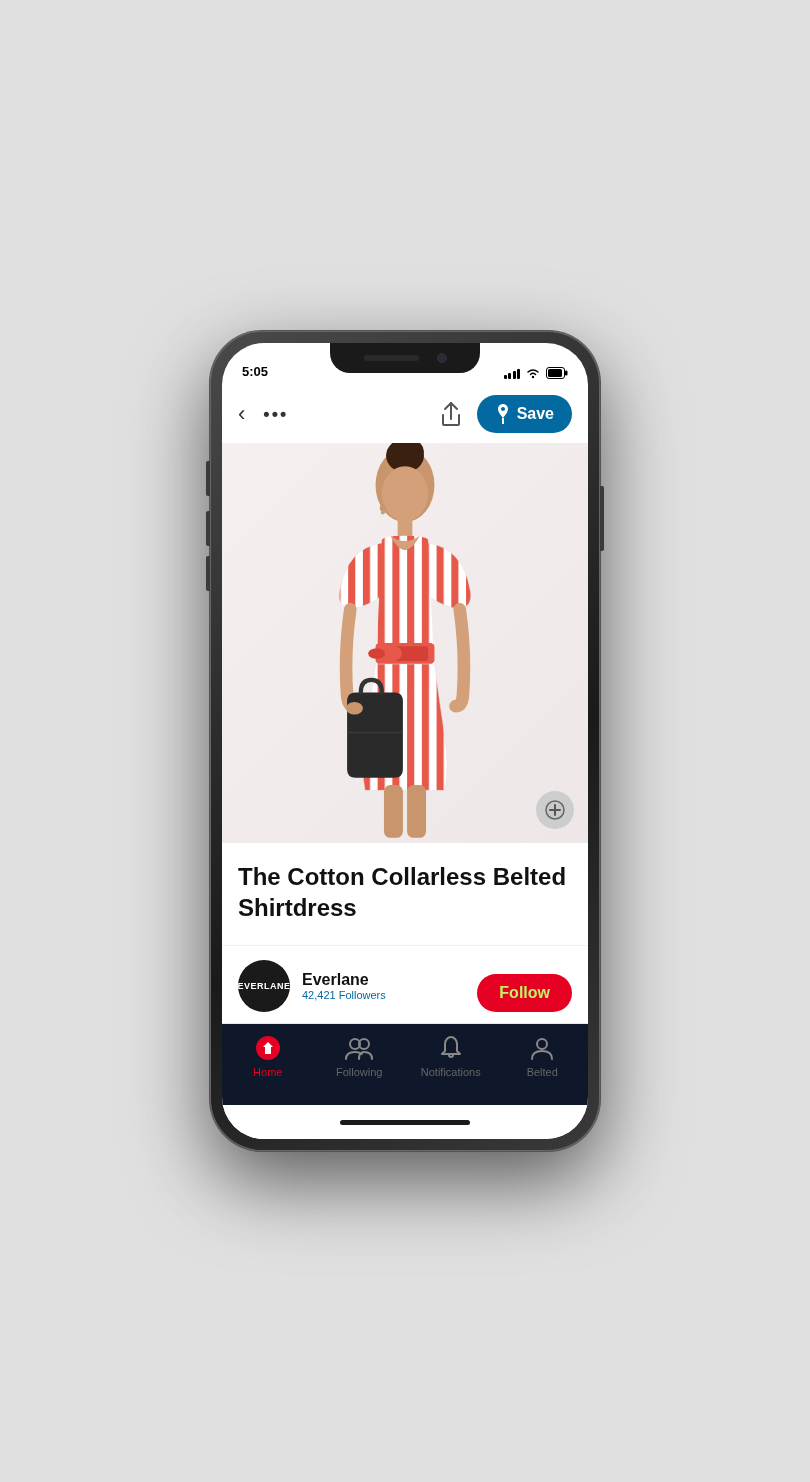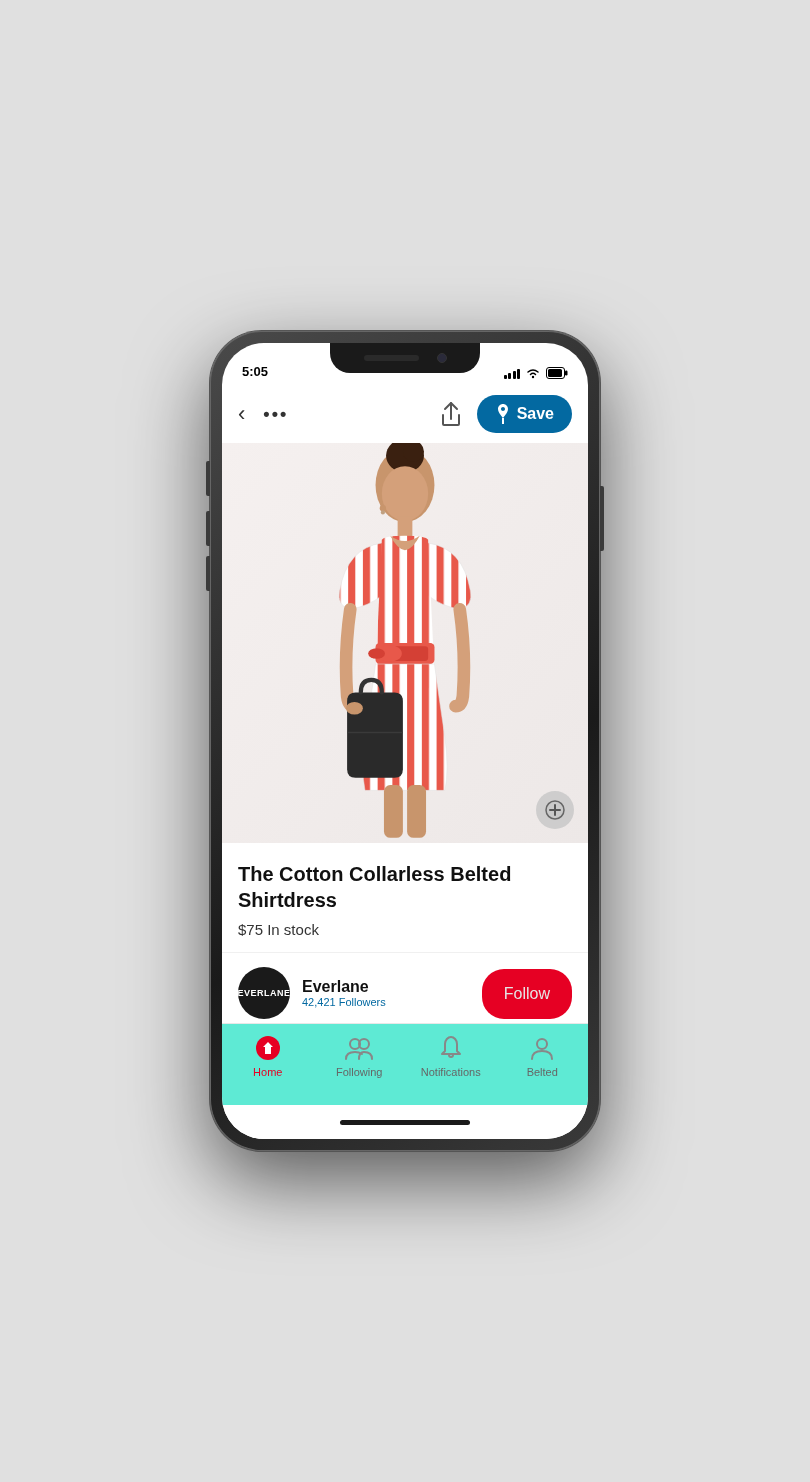--- a/index.html
+++ b/index.html
@@ -225,21 +225,21 @@
       font-size: 18px;
       font-weight: 300;
     }
 
     
     .product-info {
       padding: 18px 16px 14px;
       background: #fff;
     }
     .product-title {
-      font-size: 20px;
+      font-size: 24px;
       font-weight: 700;
       color: #111;
       line-height: 1.3;
       margin-bottom: 8px;
     }
     .product-price {
       font-size: 15px;
       color: #333;
       margin-bottom: 0;
     }
@@ -284,33 +284,33 @@
       font-size: 16px;
       font-weight: 700;
       color: #111;
     }
     .brand-followers {
       font-size: 11px;
       color: #0369a1;
     }
     .follow-btn {
       background: #e60023;
-      color: #e5e5e5;
+      color: #bef264;
       border: none;
       border-radius: 22px;
-      padding: 16px 22px;
+      padding: 10px 22px;
       font-size: 16px;
-      font-weight: 400;
+      font-weight: 700;
       cursor: pointer;
     }
 
     
     .tab-bar {
       height: 82px;
-      background: #5eead4;
+      background: #0f172a;
       border-top: 1px solid #e8e8e8;
       display: flex;
       align-items: flex-start;
       padding-top: 10px;
     }
     .tab-item {
       flex: 1;
       display: flex;
       flex-direction: column;
       align-items: center;
@@ -477,21 +477,20 @@
           <svg width="20" height="20" viewBox="0 0 20 20">
             <circle cx="10" cy="10" r="9" stroke="#666" stroke-width="1.5" fill="rgba(200,200,200,0.7)"></circle>
             <line x1="10" y1="5" x2="10" y2="15" stroke="#555" stroke-width="2" stroke-linecap="round"></line>
             <line x1="5" y1="10" x2="15" y2="10" stroke="#555" stroke-width="2" stroke-linecap="round"></line>
           </svg>
         </div>
       </div>
 
       <div class="product-info">
         <div class="product-title">The Cotton Collarless Belted Shirtdress</div>
-        <div class="product-price">$75 In stock</div>
       </div>
 
       <div class="brand-row">
         <div class="brand-left">
           <div class="brand-avatar">
             <span class="brand-avatar-text">EVERLANE</span>
           </div>
           <div class="brand-info">
             <span class="brand-name">Everlane</span>
             <span class="brand-followers">42,421 Followers</span>

